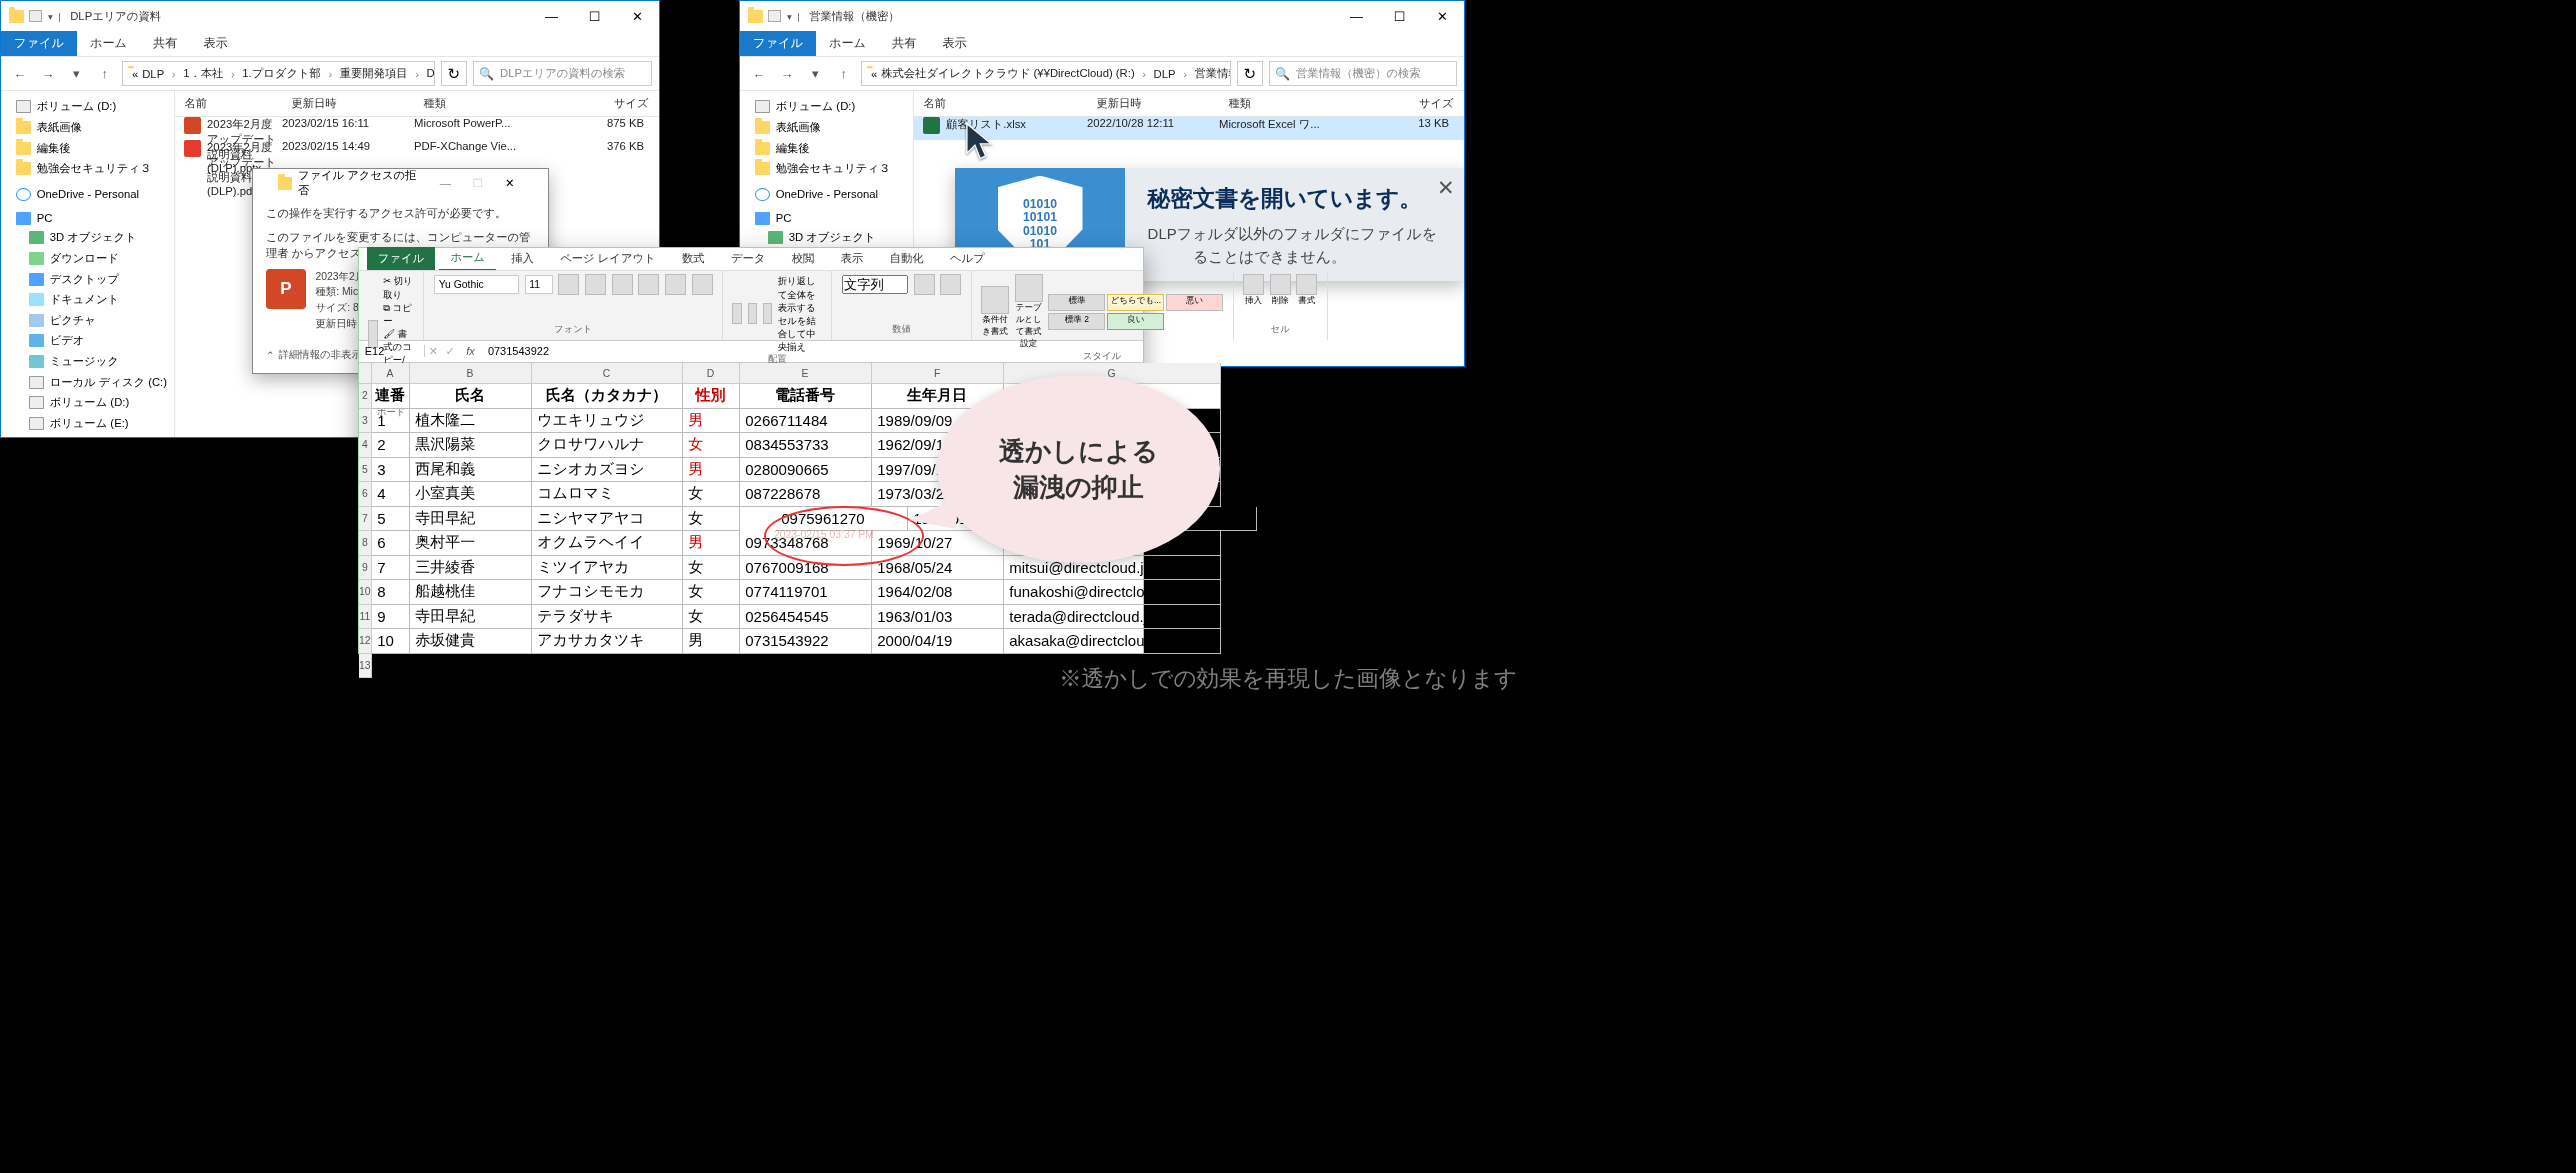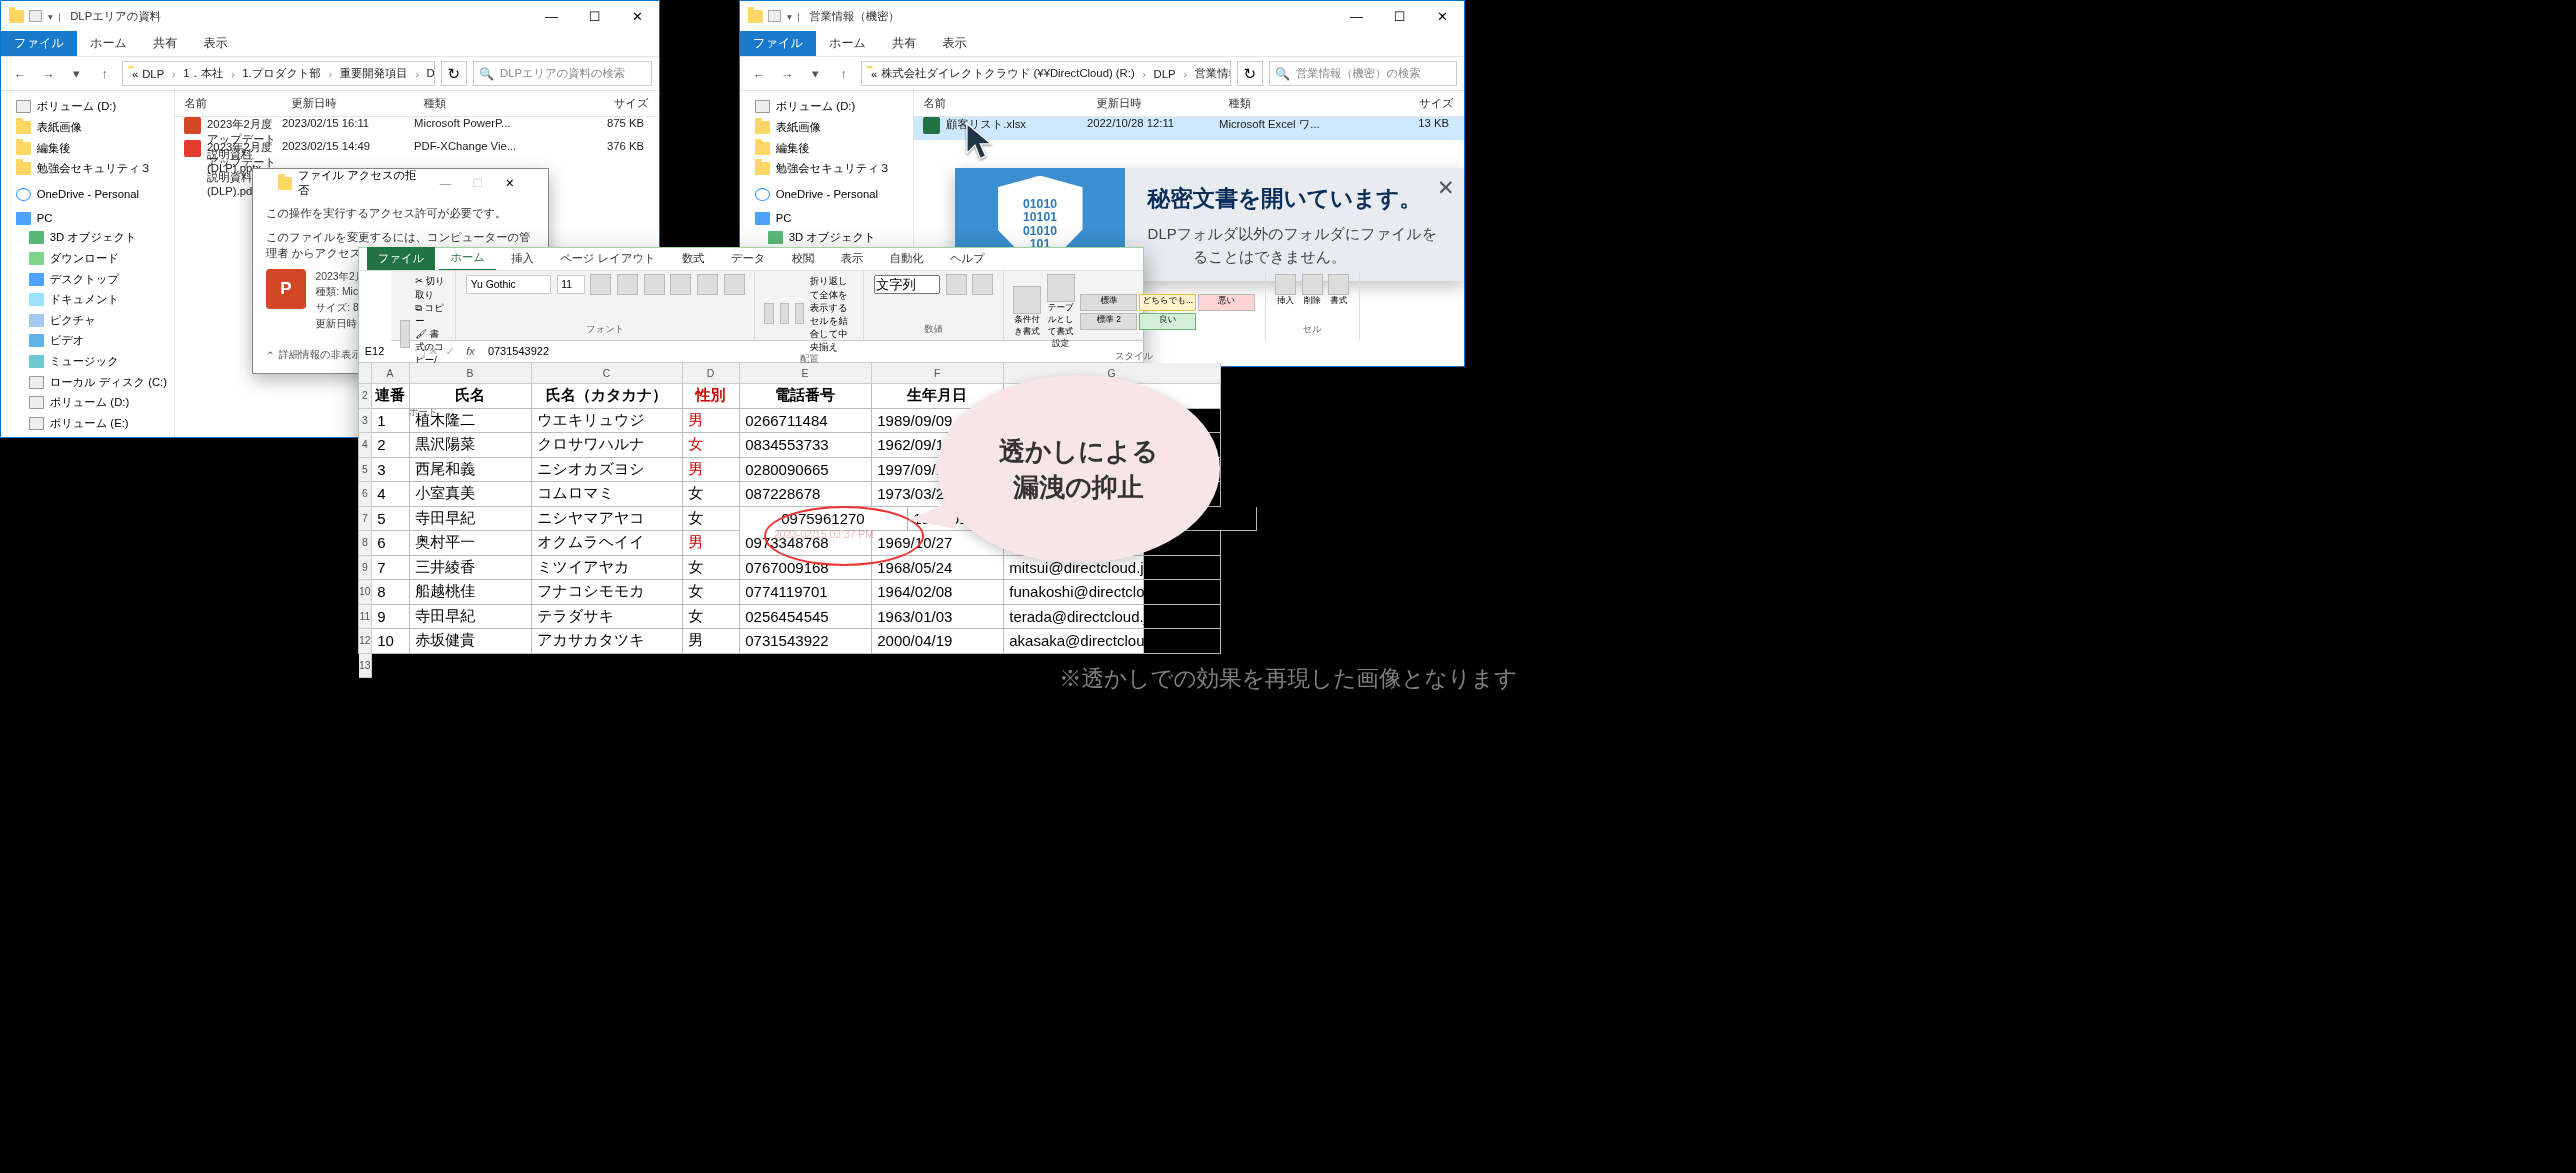--- a/index.html
+++ b/index.html
@@ -103,21 +103,21 @@
 
 
 .excel-window {
   position: absolute; background: #fff; border: 0.9px solid #9fd39f;
   box-shadow: 0 7.5px 22.6px rgba(0,0,0,.35);
 }
 .excel-ribbon-tabs { height: 22.6px; display: flex; align-items: flex-end; font-size: 11.3px; padding-left: 7.5px; gap: 3.8px; background:#fff; border-bottom:0.9px solid #ddd; }
 .excel-ribbon-tabs .rtab { padding: 3.8px 11.3px; color: #333; }
 .excel-ribbon-tabs .rtab.file { background: #217346; color: #fff; }
 .excel-ribbon-tabs .rtab.active { border-bottom: 1.9px solid #217346; color:#217346; }
-.excel-ribbon { height: 70px; background: #f3f3f3; border-bottom: 0.9px solid #ccc; display:flex; align-items:stretch; font-size:9.4px;margin-left:32px; }
+.excel-ribbon { height: 70px; background: #f3f3f3; border-bottom: 0.9px solid #ccc; display:flex; align-items:stretch; font-size:9.4px; }
 .rgroup { border-right: 0.9px solid #ddd; padding: 3.8px 9.4px; display:flex; flex-direction:column; justify-content:space-between; align-items:center; }
 .rgroup .glabel { font-size: 9.4px; color:#666; text-align:center; }
 .rgroup .gbody { display:flex; gap:5.7px; align-items:center; }
 .ricon { width:21px; height:21px; background:#ddd; border:0.9px solid #bbb; }
 .ricon.lg { width:28px; height:28px; }
 .ricon.grn{ background:#d4efd7; border-color:#6db56d; }
 .ricon.yel{ background:#fff3cd; border-color:#e0c24a; }
 .font-sel { display:flex; gap:3.8px; align-items:center; }
 .font-sel input { font-size:10.4px; height:19px; border:0.9px solid #ccc; padding:0 3.8px; }
 .namebox-row { height: 22.6px; display:flex; align-items:center; border-bottom:0.9px solid #ccc; font-size:11px; }

